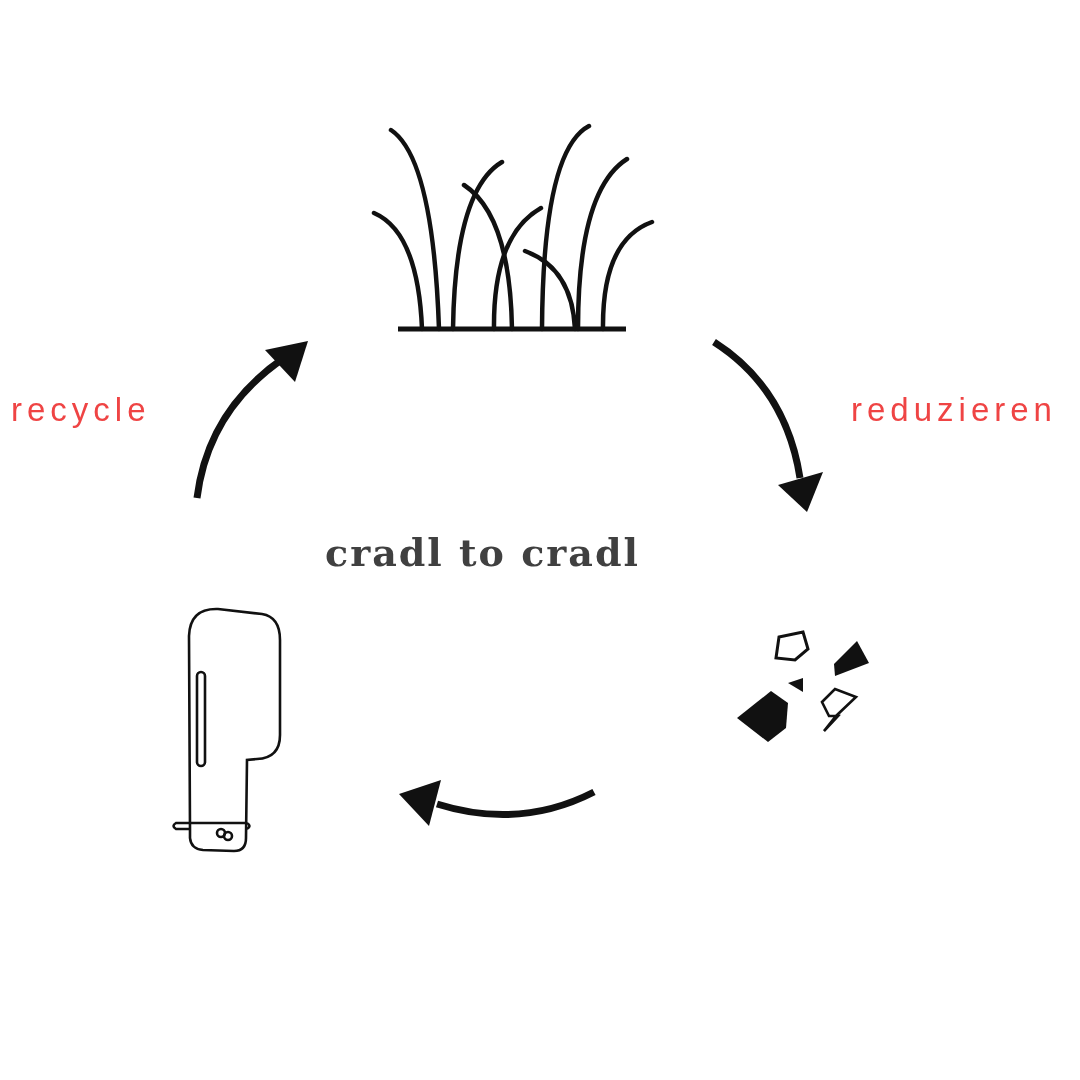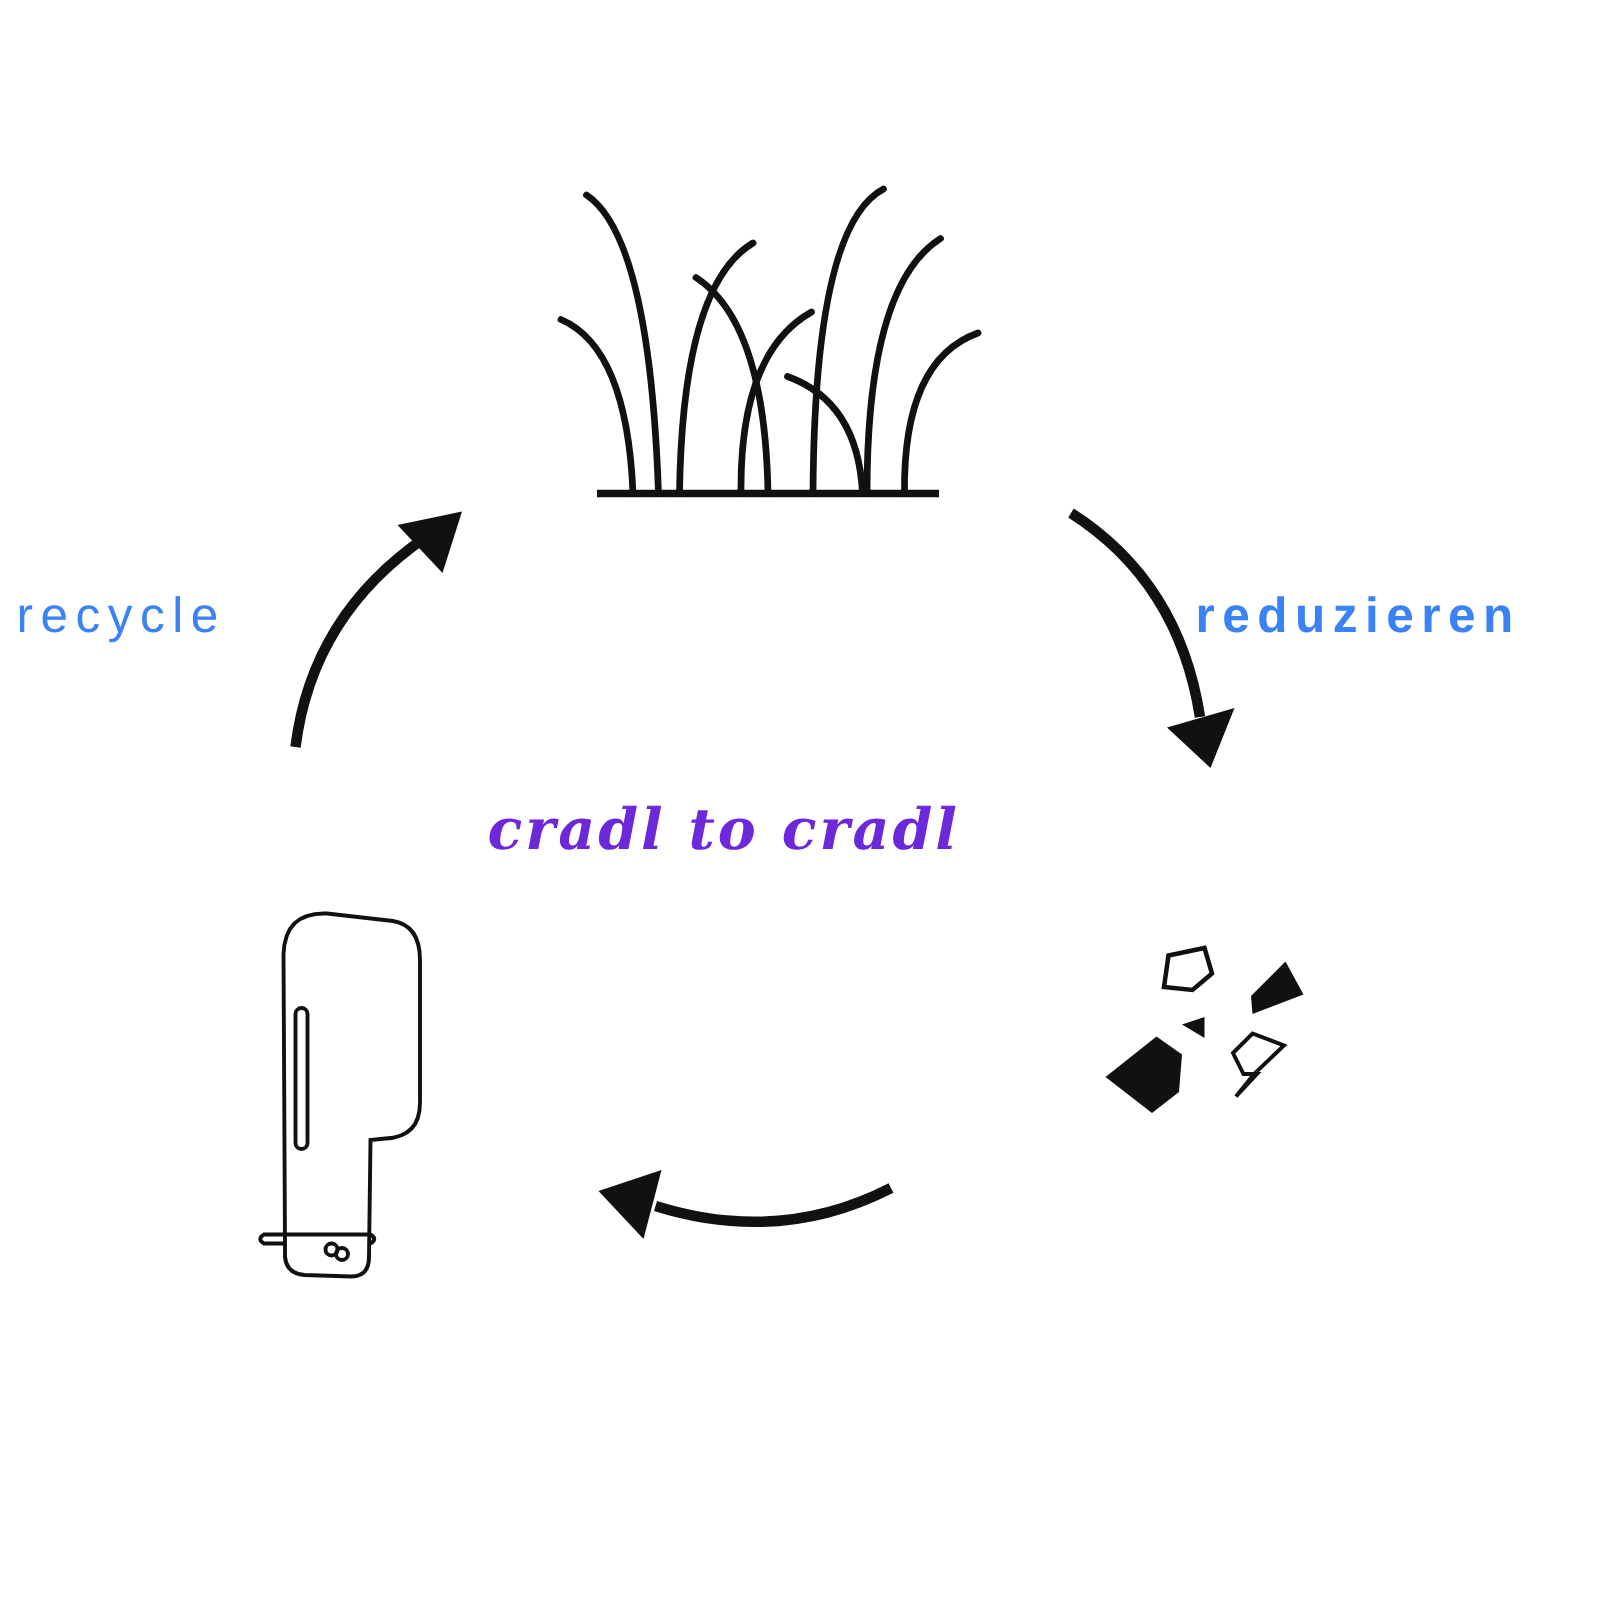--- a/index.html
+++ b/index.html
@@ -3,38 +3,37 @@
 <meta charset="utf-8">
 <style>
   html, body { margin: 0; padding: 0; background: #ffffff; }
   body { width: 1080px; height: 1080px; position: relative; overflow: hidden; }
   #stage { position: absolute; left: 0; top: 0; width: 1080px; height: 1080px; }
   .label {
     position: absolute;
     font-family: "Liberation Sans", "DejaVu Sans", sans-serif;
     font-size: 33px;
     letter-spacing: 5px;
-    color: #3b82f6;
+    color: #ef4444;
     white-space: nowrap;
     line-height: 1;
   }
   #lbl-recycle { left: 11px; top: 393px; }
-  #lbl-reduce  { left: 797px; top: 393px; font-weight: bold; }
+  #lbl-reduce  { left: 851px; top: 393px; }
   #lbl-reuse   { left: 320px; top: 873px; }
   #title {
     position: absolute;
     left: 325px; top: 534px;
     font-family: "DejaVu Serif", "Liberation Serif", serif;
     font-weight: bold;
     font-size: 38px;
     letter-spacing: 2px;
-    color: #6d28d9;
+    color: #404040;
     white-space: nowrap;
     line-height: 1;
-    font-style: italic;
   }
 </style>
 </head>
 <body>
 
 <div id="stage">
   <svg width="1080" height="1080" viewBox="0 0 1080 1080">
 
     <g fill="none" stroke="#111" stroke-width="4.5" stroke-linecap="round">
       <line x1="398" y1="329" x2="626" y2="329" stroke-width="5" stroke-linecap="butt"></line>

